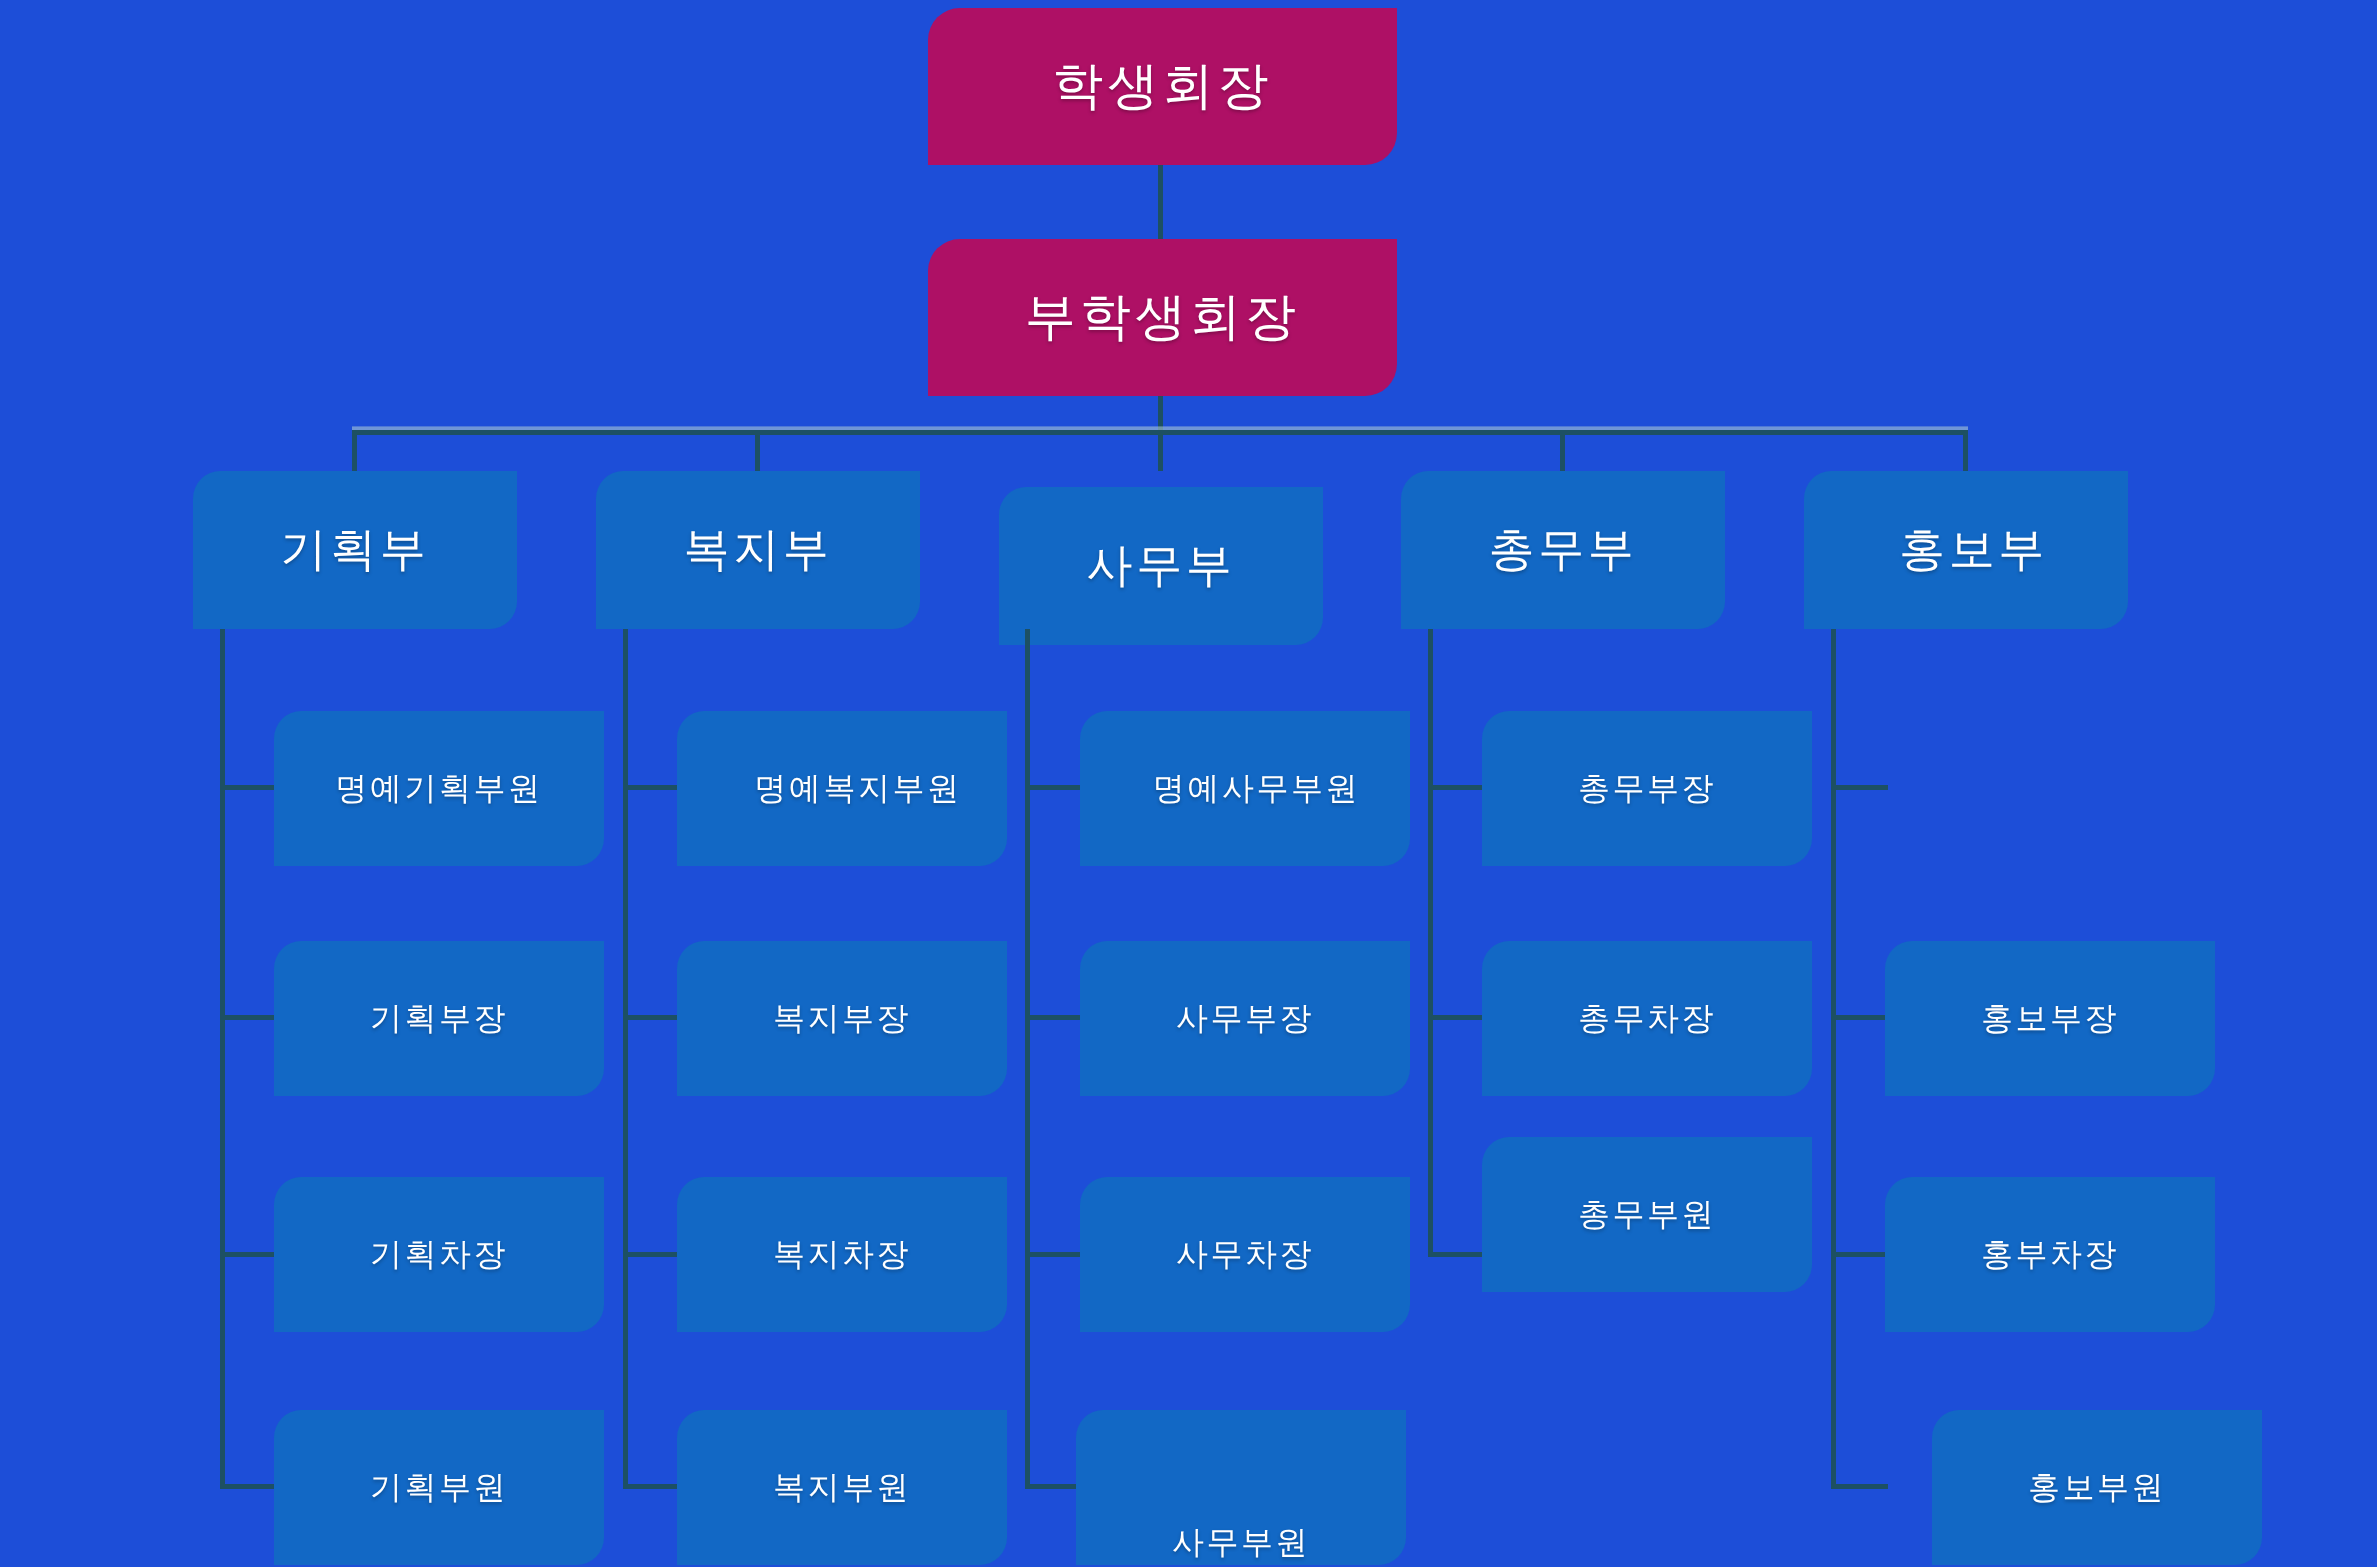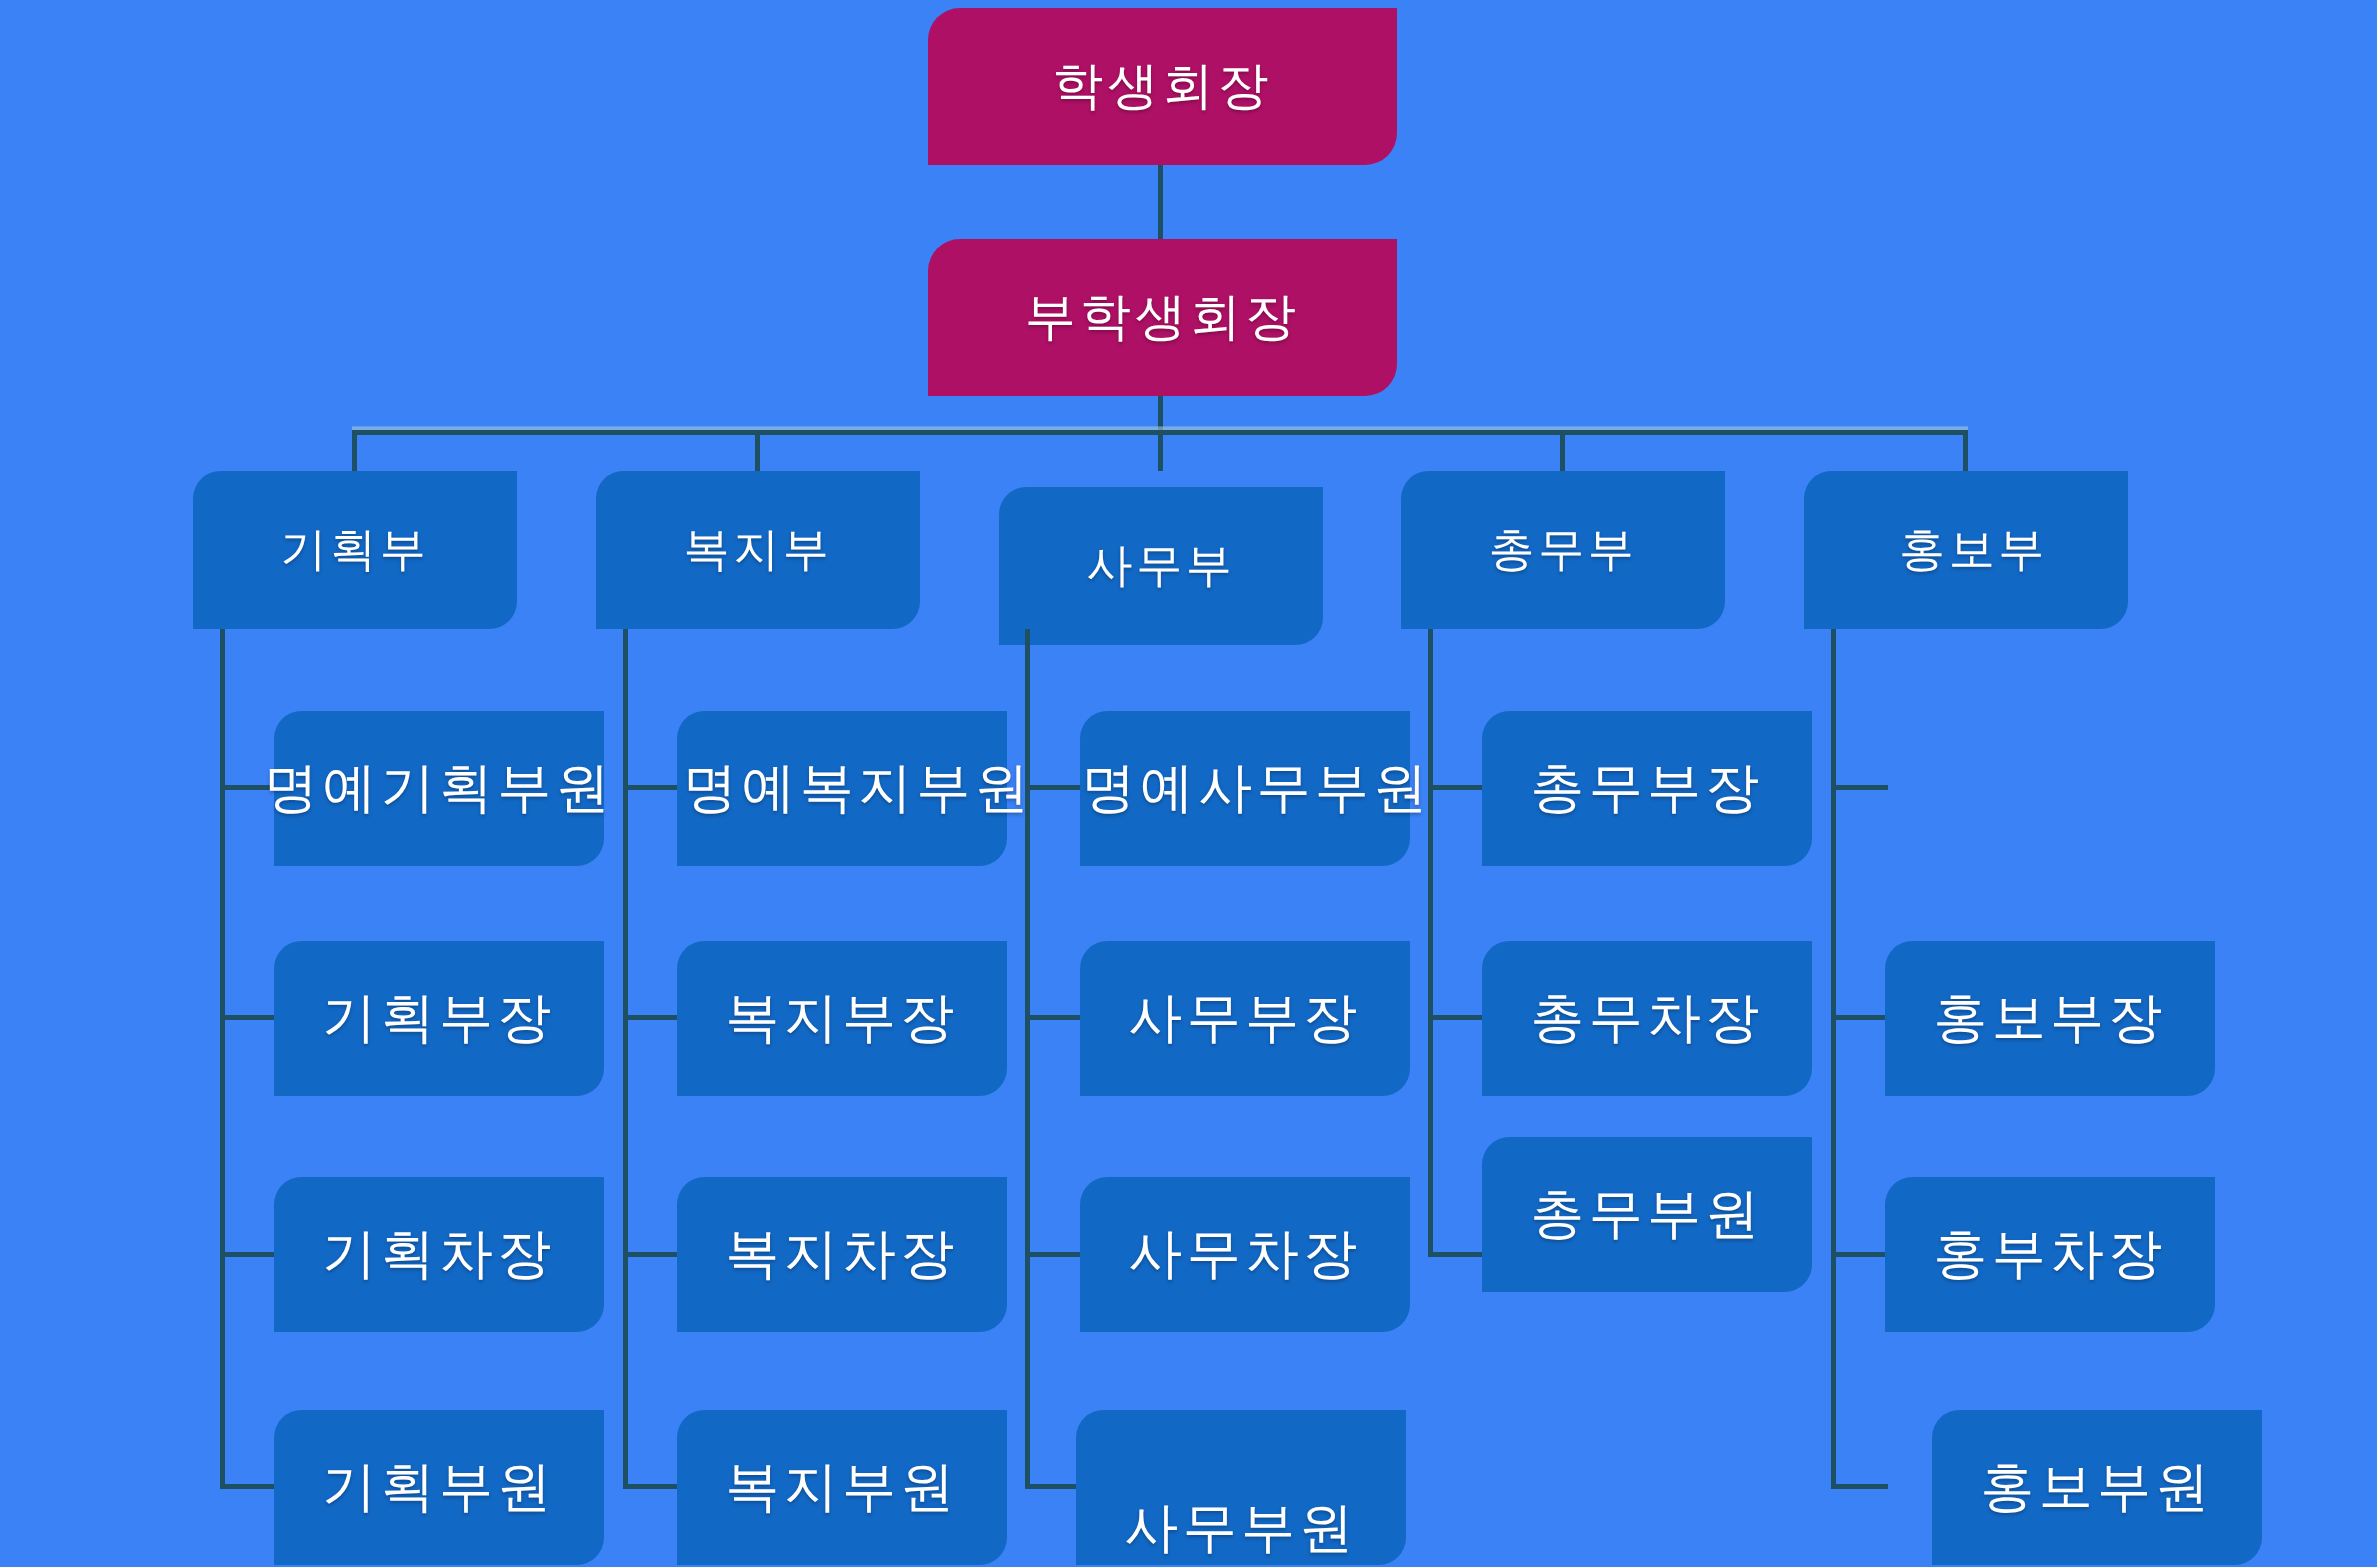--- a/index.html
+++ b/index.html
@@ -1,20 +1,20 @@
 <!DOCTYPE html>
 <html style="font-size:11.6px"><head>
 <meta charset="utf-8">
 <style>
   html, body { margin: 0; padding: 0; background: #ffffff; }
   #stage {
     position: relative;
     width: 2377px;
     height: 1568px;
-    background: #3b82f6;
+    background: #1d4ed8;
     overflow: hidden;
     font-family: "Liberation Sans", "DejaVu Sans", sans-serif;
   }
   .box {
     position: absolute;
     display: flex;
     align-items: center;
     justify-content: center;
     color: #ffffff;
     text-align: center;
@@ -38,21 +38,21 @@
     background: #1268C5;
     border-radius: 27.5px 0 27.5px 0;
     font-size: 46px;
     letter-spacing: 0.08em;
   }
   .sub {
     width: 330px;
     height: 155px;
     background: #1268C5;
     border-radius: 27.5px 0 27.5px 0;
-    font-size: 54px;
+    font-size: 32px;
     letter-spacing: 0.08em;
   }
   .line {
     position: absolute;
     background: #1D5063;
   }
   .bus {
     box-shadow: 0 -3.6px 0 rgba(168, 199, 214, 0.6);
   }
 </style>

